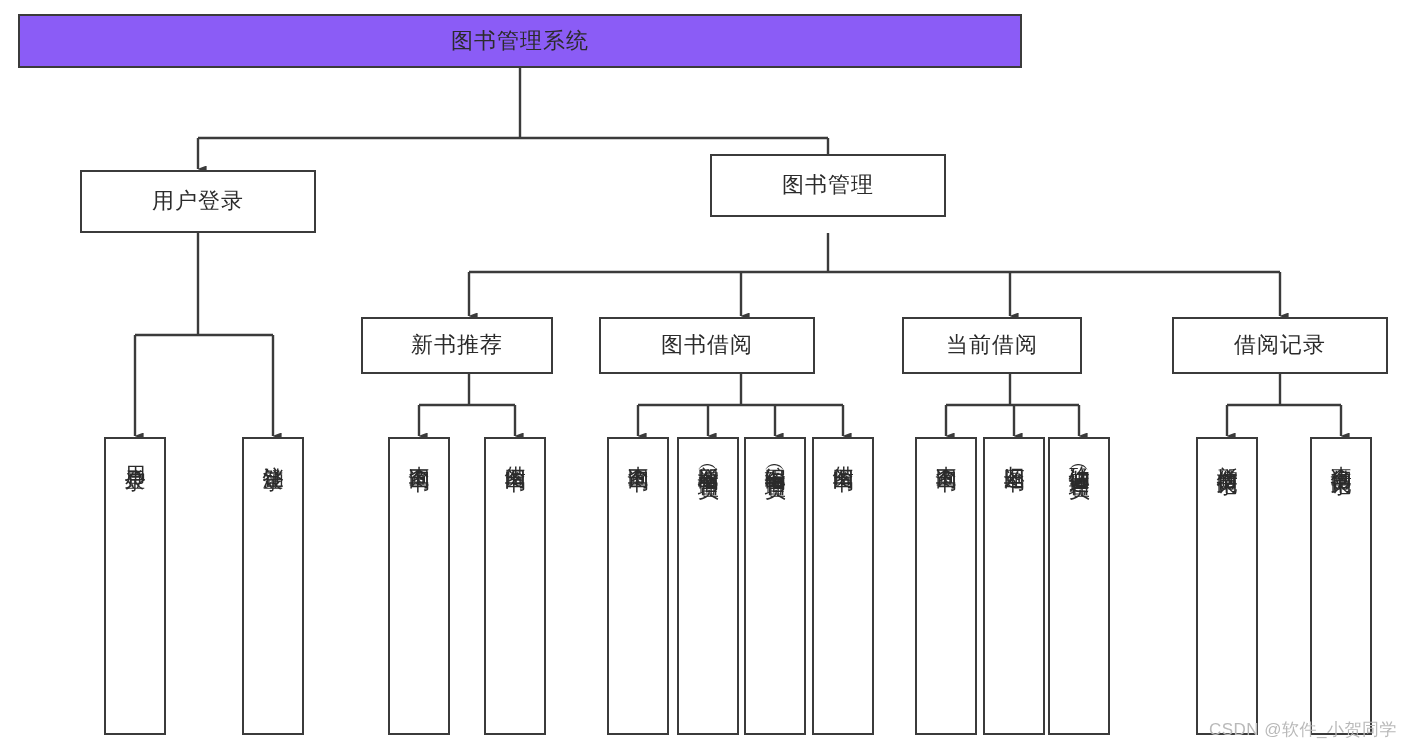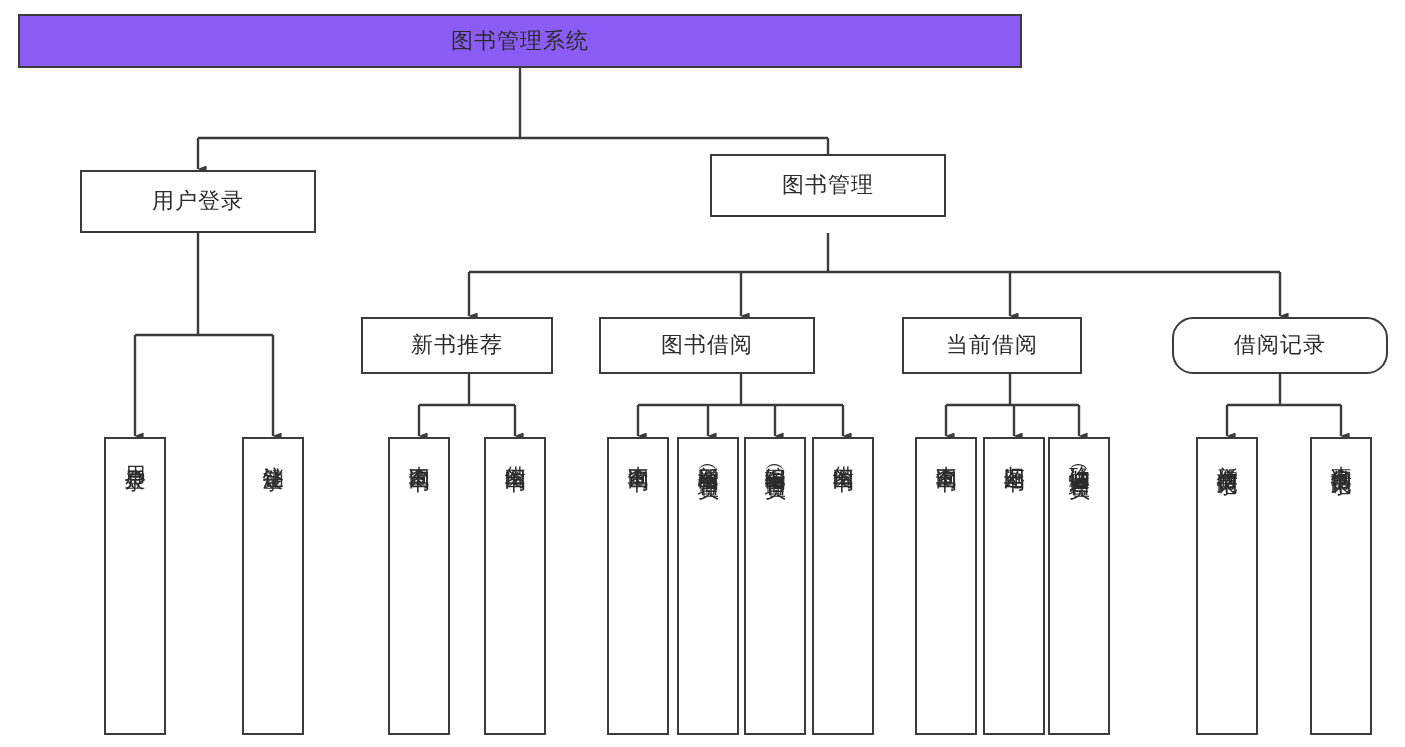--- a/index.html
+++ b/index.html
@@ -120,21 +120,21 @@
       </div>
       <div class="node horiz" style="left: 361px; top: 317px; width: 192px; height: 57px; border-color: rgb(59, 59, 59); background: rgb(255, 255, 255);">
         <span>新书推荐</span>
       </div>
       <div class="node horiz" style="left: 599px; top: 317px; width: 216px; height: 57px; border-color: rgb(59, 59, 59); background: rgb(255, 255, 255);">
         <span>图书借阅</span>
       </div>
       <div class="node horiz" style="left: 902px; top: 317px; width: 180px; height: 57px; border-color: rgb(59, 59, 59); background: rgb(255, 255, 255);">
         <span>当前借阅</span>
       </div>
-      <div class="node horiz" style="left: 1172px; top: 317px; width: 216px; height: 57px; border-color: rgb(59, 59, 59); background: rgb(255, 255, 255); border-radius: 21px;">
+      <div class="node horiz" style="left: 1172px; top: 317px; width: 216px; height: 57px; border-color: rgb(59, 59, 59); background: rgb(255, 255, 255);">
         <span>借阅记录</span>
       </div>
       <div class="node vert" style="left: 104px; top: 437px; width: 62px; height: 298px; border-color: rgb(59, 59, 59); background: rgb(255, 255, 255);">
         <span class="vtext">用户登录</span>
       </div>
       <div class="node vert" style="left: 242px; top: 437px; width: 62px; height: 298px; border-color: rgb(59, 59, 59); background: rgb(255, 255, 255);">
         <span class="vtext">注销登录</span>
       </div>
       <div class="node vert" style="left: 388px; top: 437px; width: 62px; height: 298px; border-color: rgb(59, 59, 59); background: rgb(255, 255, 255);">
         <span class="vtext">查询图书</span>
@@ -163,13 +163,14 @@
       <div class="node vert" style="left: 1048px; top: 437px; width: 62px; height: 298px; border-color: rgb(59, 59, 59); background: rgb(255, 255, 255);">
         <span class="vtext">确认归还（管理员）</span>
       </div>
       <div class="node vert" style="left: 1196px; top: 437px; width: 62px; height: 298px; border-color: rgb(59, 59, 59); background: rgb(255, 255, 255);">
         <span class="vtext">新增借阅记录</span>
       </div>
       <div class="node vert" style="left: 1310px; top: 437px; width: 62px; height: 298px; border-color: rgb(59, 59, 59); background: rgb(255, 255, 255);">
         <span class="vtext">查询借阅记录</span>
       </div>
     </div>
+  <div class="watermark">CSDN @软件_小贺同学</div>
 </div>
 
 </body></html>

